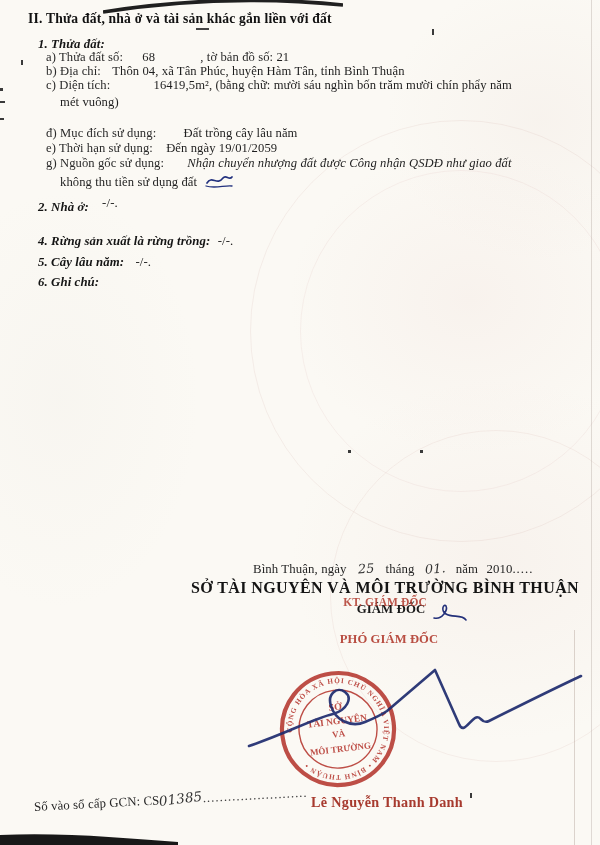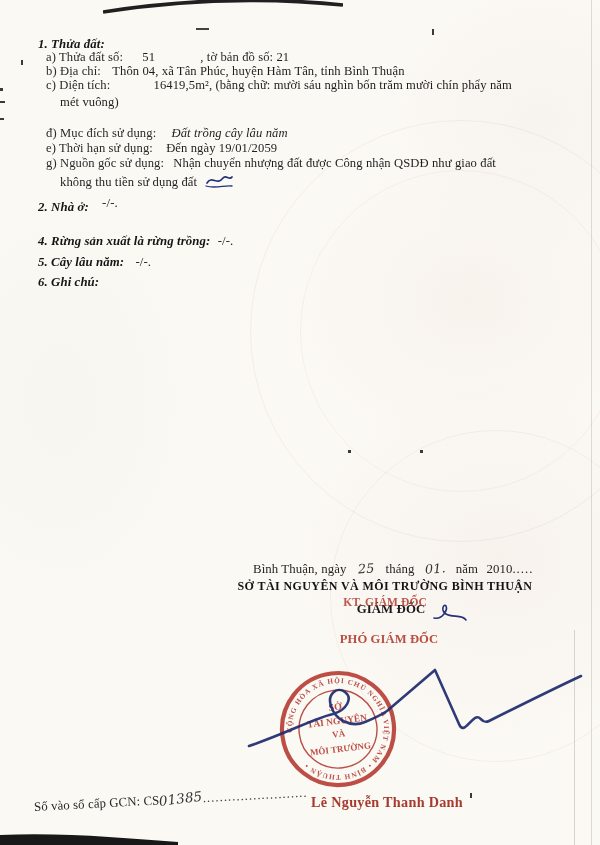--- a/index.html
+++ b/index.html
@@ -44,60 +44,63 @@
   <div style="position:absolute;left:591px;top:0;width:1px;height:845px;background:rgba(150,138,128,0.28);"></div>
   <div class="speck" style="left:21px;top:60px;width:2px;height:5px;"></div>
   <div class="speck" style="left:0;top:88px;width:3px;height:3px;"></div>
   <div class="speck" style="left:0;top:101px;width:5px;height:2px;"></div>
   <div class="speck" style="left:0;top:118px;width:4px;height:2px;"></div>
   <div class="speck" style="left:432px;top:29px;width:2px;height:6px;"></div>
   <div class="speck" style="left:348px;top:450px;width:3px;height:3px;"></div>
   <div class="speck" style="left:420px;top:450px;width:3px;height:3px;"></div>
   <div class="speck" style="left:470px;top:793px;width:2px;height:5px;"></div>
 
+  <div class="line title" style="left:28px;top:11px;">
+    <span>II. Thửa đất, nhà ở và tài sản khác gắn liền với đất</span>
+  </div>
   <div style="position:absolute;left:196px;top:28px;width:13px;height:2px;background:#222;opacity:.85;"></div>
 
   <div class="line item-head" style="left:38px;top:37px;">
     <span>1. Thửa đất:</span>
   </div>
 
   <div class="line" style="left:46px;top:50px;">
     <span class="lbl">a) Thửa đất số:</span>
-    <span class="val" style="margin-left:16px;">51</span>
+    <span class="val" style="margin-left:16px;">68</span>
     <span class="lbl" style="margin-left:42px;">, tờ bản đồ số:</span>
     <span class="val" style="">21</span>
   </div>
 
   <div class="line" style="left:46px;top:64px;">
     <span class="lbl">b) Địa chỉ:</span>
     <span class="val" style="margin-left:8px;">Thôn 04, xã Tân Phúc, huyện Hàm Tân, tỉnh Bình Thuận</span>
   </div>
 
   <div class="line" style="left:46px;top:78px;">
     <span class="lbl">c) Diện tích:</span>
     <span class="val" style="margin-left:40px;">16419,5m², (bằng chữ: mười sáu nghìn bốn trăm mười chín phẩy năm</span>
   </div>
   <div class="line" style="left:60px;top:95px;">
     <span class="val">mét vuông)</span>
   </div>
 
 
   <div class="line" style="left:46px;top:126px;">
     <span class="lbl">đ) Mục đích sử dụng:</span>
-    <span class="val" style="margin-left:12px;font-style:italic;">Đất trồng cây lâu năm</span>
+    <span class="val" style="margin-left:24px;">Đất trồng cây lâu năm</span>
   </div>
 
   <div class="line" style="left:46px;top:141px;">
     <span class="lbl">e) Thời hạn sử dụng:</span>
     <span class="val" style="margin-left:10px;">Đến ngày 19/01/2059</span>
   </div>
 
   <div class="line" style="left:46px;top:156px;">
     <span class="lbl">g) Nguồn gốc sử dụng:</span>
-    <span class="val" style="margin-left:6px;">Nhận chuyển nhượng đất được Công nhận QSDĐ như giao đất</span>
+    <span class="val" style="margin-left:20px;font-style:italic;">Nhận chuyển nhượng đất được Công nhận QSDĐ như giao đất</span>
   </div>
   <div class="line" style="left:60px;top:173px;">
     <span class="val">không thu tiền sử dụng đất</span>
     <svg width="30" height="16" viewBox="0 0 30 16" style="vertical-align:-3px;margin-left:4px;">
       <path d="M3,10 C8,2 13,13 19,5 C22,1 25,8 28,4" stroke="#22317e" stroke-width="1.7" fill="none" stroke-linecap="round"></path>
       <path d="M2,13 C11,16 21,12 28,13" stroke="#22317e" stroke-width="1.3" fill="none" stroke-linecap="round"></path>
     </svg>
   </div>
 
   <div class="line item-head" style="left:38px;top:200px;">
@@ -118,21 +121,21 @@
 
   <div class="line" style="left:253px;top:561px;font-size:12.8px;">
     <span>Bình Thuận, ngày</span>
     <span class="hw" style="margin-left:8px;">25</span>
     <span style="margin-left:8px;">tháng</span>
     <span class="hw" style="margin-left:7px;">01.</span>
     <span style="margin-left:7px;">năm</span>
     <span style="margin-left:5px;">2010</span><span class="dots">.....</span>
   </div>
 
-  <div class="line" style="left:180px;top:579px;width:410px;text-align:center;font-weight:bold;font-size:12px;color:#141414;letter-spacing:.4px;white-space:normal;">
+  <div class="line" style="left:180px;top:579px;width:410px;text-align:center;font-weight:bold;font-size:16px;color:#141414;letter-spacing:.4px;white-space:normal;">
     <span>SỞ TÀI NGUYÊN VÀ MÔI TRƯỜNG BÌNH THUẬN</span>
   </div>
 
   <div class="line" style="left:306px;top:602px;width:170px;text-align:center;font-weight:bold;font-size:12.8px;color:#181818;">
     <span>GIÁM ĐỐC</span>
   </div>
   <div class="line red" style="left:300px;top:596px;width:170px;text-align:center;font-weight:bold;font-size:11.5px;opacity:.85;">
     <span>KT. GIÁM ĐỐC</span>
   </div>
   <div class="line red" style="left:294px;top:632px;width:190px;text-align:center;font-weight:bold;font-size:12.6px;opacity:.9;">

